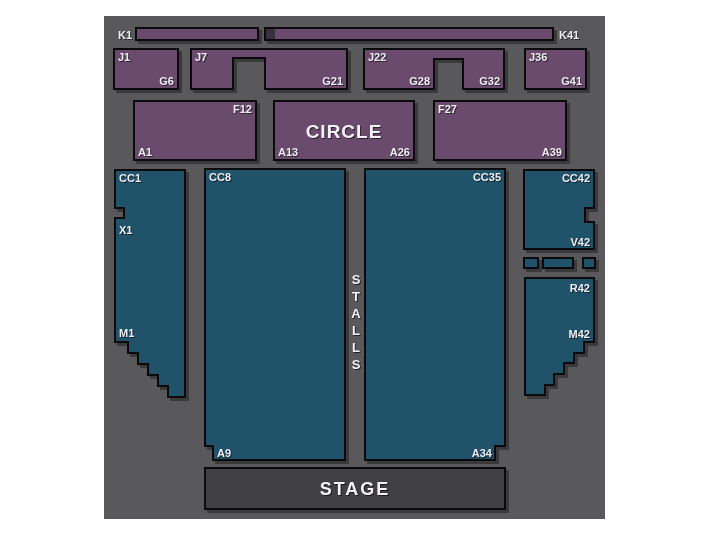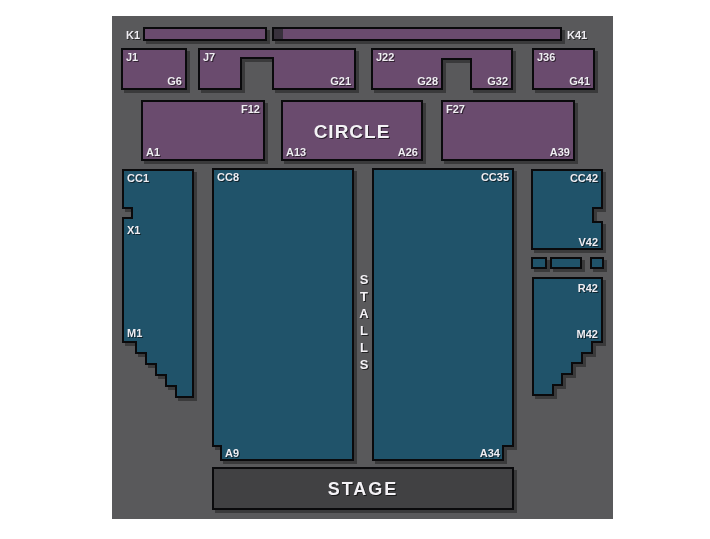--- a/index.html
+++ b/index.html
@@ -1,18 +1,18 @@
 <!DOCTYPE html>
 <html><head>
 <meta charset="utf-8">
 <style>
   html,body{margin:0;padding:0;background:#ffffff;}
   .page{position:relative;width:710px;height:539px;background:#ffffff;overflow:hidden;
         font-family:"Liberation Sans",sans-serif;}
-  .seatmap{position:absolute;left:112px;top:16px;width:501px;height:503px;background:#59595B;}
+  .seatmap{position:absolute;left:104px;top:16px;width:501px;height:503px;background:#59595B;}
   svg{display:block;}
   .blk{stroke:#0A0A0C;stroke-width:2;filter:drop-shadow(3px 3px 0 rgba(0,0,0,0.35));}
   .gapmark{stroke:none;}
   .lbl{font:bold 11px "Liberation Sans",sans-serif;fill:#EFEDF2;
        filter:drop-shadow(1px 1px 0 rgba(0,0,0,0.55));}
   .ttl{font:bold 19px "Liberation Sans",sans-serif;letter-spacing:1px;fill:#F4F2F6;
        filter:drop-shadow(1px 1px 0 rgba(0,0,0,0.6));}
   .stallst{font:bold 13px "Liberation Sans",sans-serif;fill:#F4F2F6;
        filter:drop-shadow(1px 1px 0 rgba(0,0,0,0.6));}
   .staget{font:bold 18px "Liberation Sans",sans-serif;letter-spacing:2px;fill:#F4F2F6;

